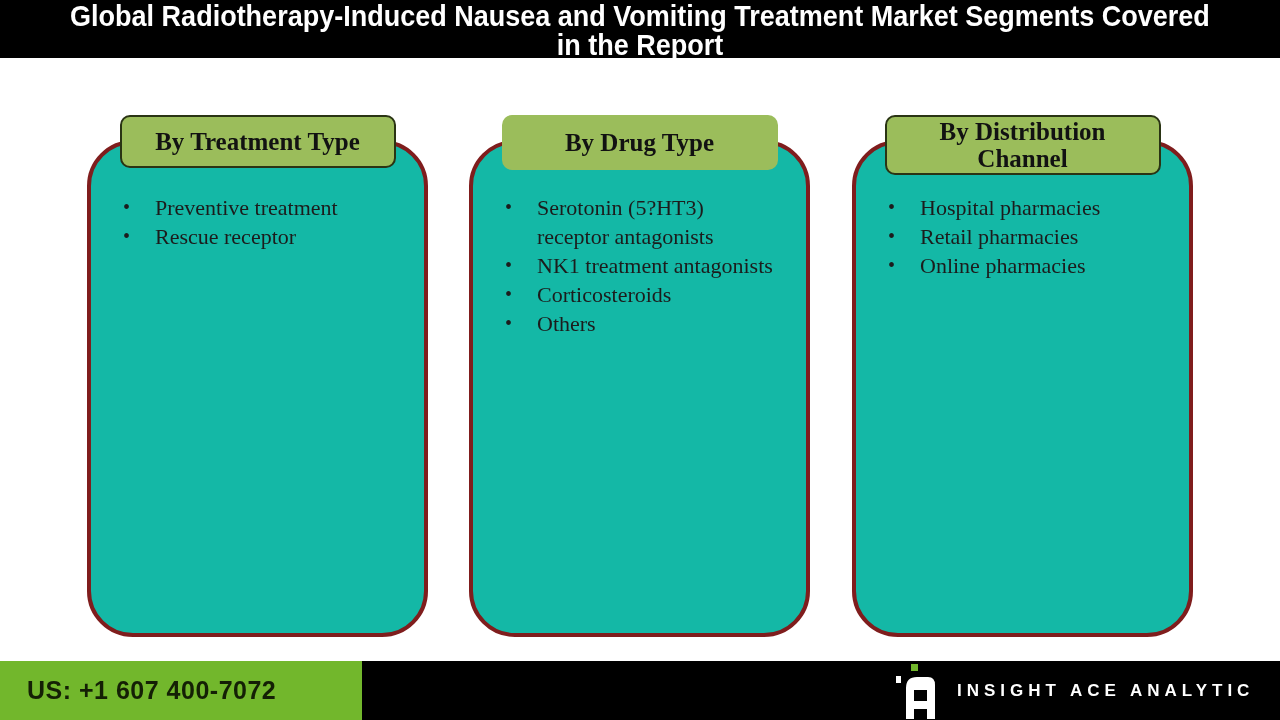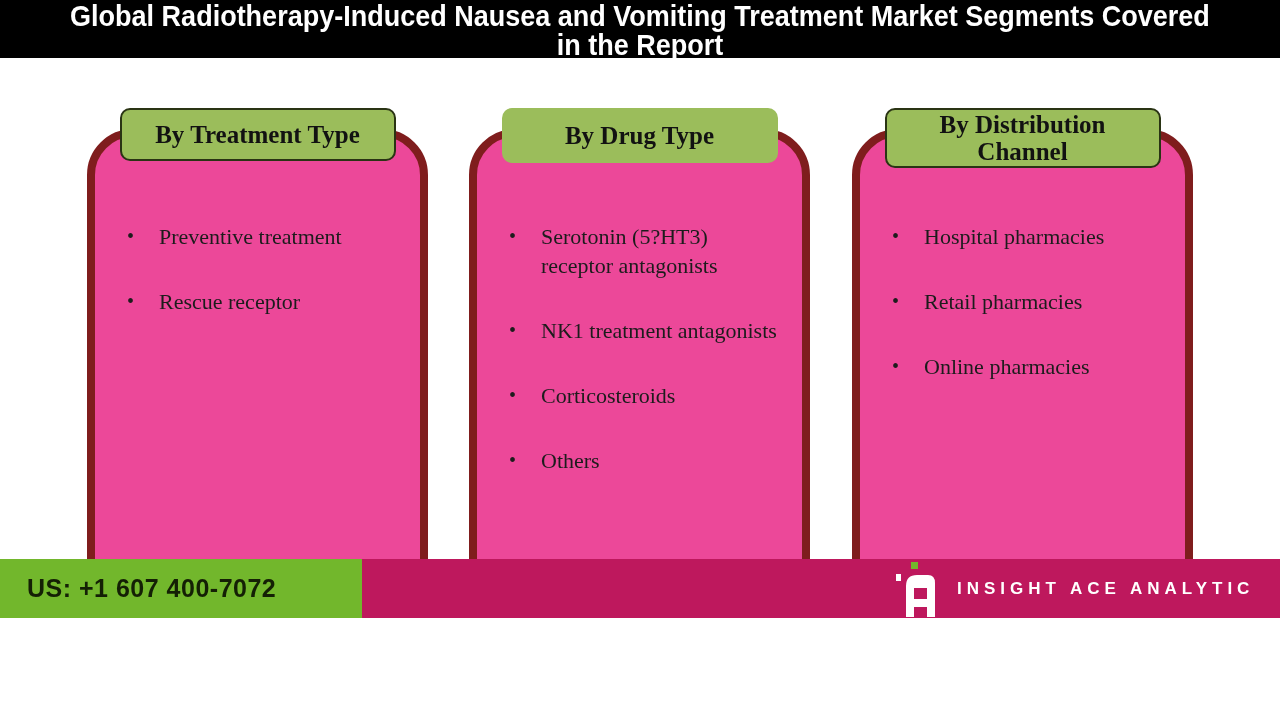--- a/index.html
+++ b/index.html
@@ -1,70 +1,70 @@
 <!DOCTYPE html>
 <html><head>
 <meta charset="utf-8">
 <style>
   * { margin:0; padding:0; box-sizing:border-box; }
   html,body { background:#ffffff; }
   .slide {
-    position:relative; width:1280px; height:618px;
+    position:relative; width:1280px; height:720px;
     background:#ffffff; overflow:hidden;
     font-family:"Liberation Serif","DejaVu Serif",serif;
   }
 
   
   .title-bar {
     position:absolute; top:0; left:0; width:1280px; height:58px;
     background:#000000; color:#ffffff; text-align:center;
     font-family:"Liberation Sans","DejaVu Sans",sans-serif; font-weight:bold;
   }
   .title-line {
     display:block; white-space:nowrap;
     font-size:30px; line-height:29px;
     transform:scaleX(0.90); transform-origin:50% 0;
   }
   .title-line.first { padding-top:1px; }
 
   
   .card {
-    position:absolute; top:129px; width:341px; height:497px;
-    background:#ec4899; border:8px solid #7f1d1d; border-radius:46px;
+    position:absolute; top:140px; width:341px; height:497px;
+    background:#14b8a6; border:4px solid #7f1d1d; border-radius:46px;
   }
   .card-1 { left:87px; }
   .card-2 { left:469px; }
   .card-3 { left:852px; }
 
   .badge {
     position:absolute; top:-29px; left:50%; transform:translateX(-50%);
     width:276px; min-height:53px; padding:1px 6px;
     background:#9bbd5b; border:2px solid #2a3414; border-radius:10px;
     display:flex; flex-direction:column; justify-content:center; align-items:center;
     text-align:center; color:#121212;
     font-weight:bold; font-size:25px; line-height:27px;
   }
   .card-2 .badge { border:none; min-height:55px; }
   .badge-line { display:block; }
 
   .card-body { padding:49px 18px 0 30px; }
   .card-body ul { list-style:none; }
   .card-body li {
     position:relative; padding-left:34px; max-width:272px;
-    font-size:22px; line-height:29px; color:#1c1c1c;margin-top:36px;
+    font-size:22px; line-height:29px; color:#1c1c1c;
   }
   .card-body li::before {
     content:"\2022"; position:absolute; left:2px; top:0;
     font-size:20px;
   }
 
   
   .footer {
     position:absolute; left:0; bottom:0; width:1280px; height:59px;
-    background:#be185d;
+    background:#000000;
   }
   .phone-box {
     position:absolute; left:0; top:0; width:362px; height:59px;
     background:#72b72c; display:flex; align-items:center;
     padding-left:27px;
   }
   .phone-text {
     color:#142005; font-family:"Liberation Sans","DejaVu Sans",sans-serif;
     font-weight:bold; font-size:25px; letter-spacing:0.5px; white-space:nowrap;
   }

